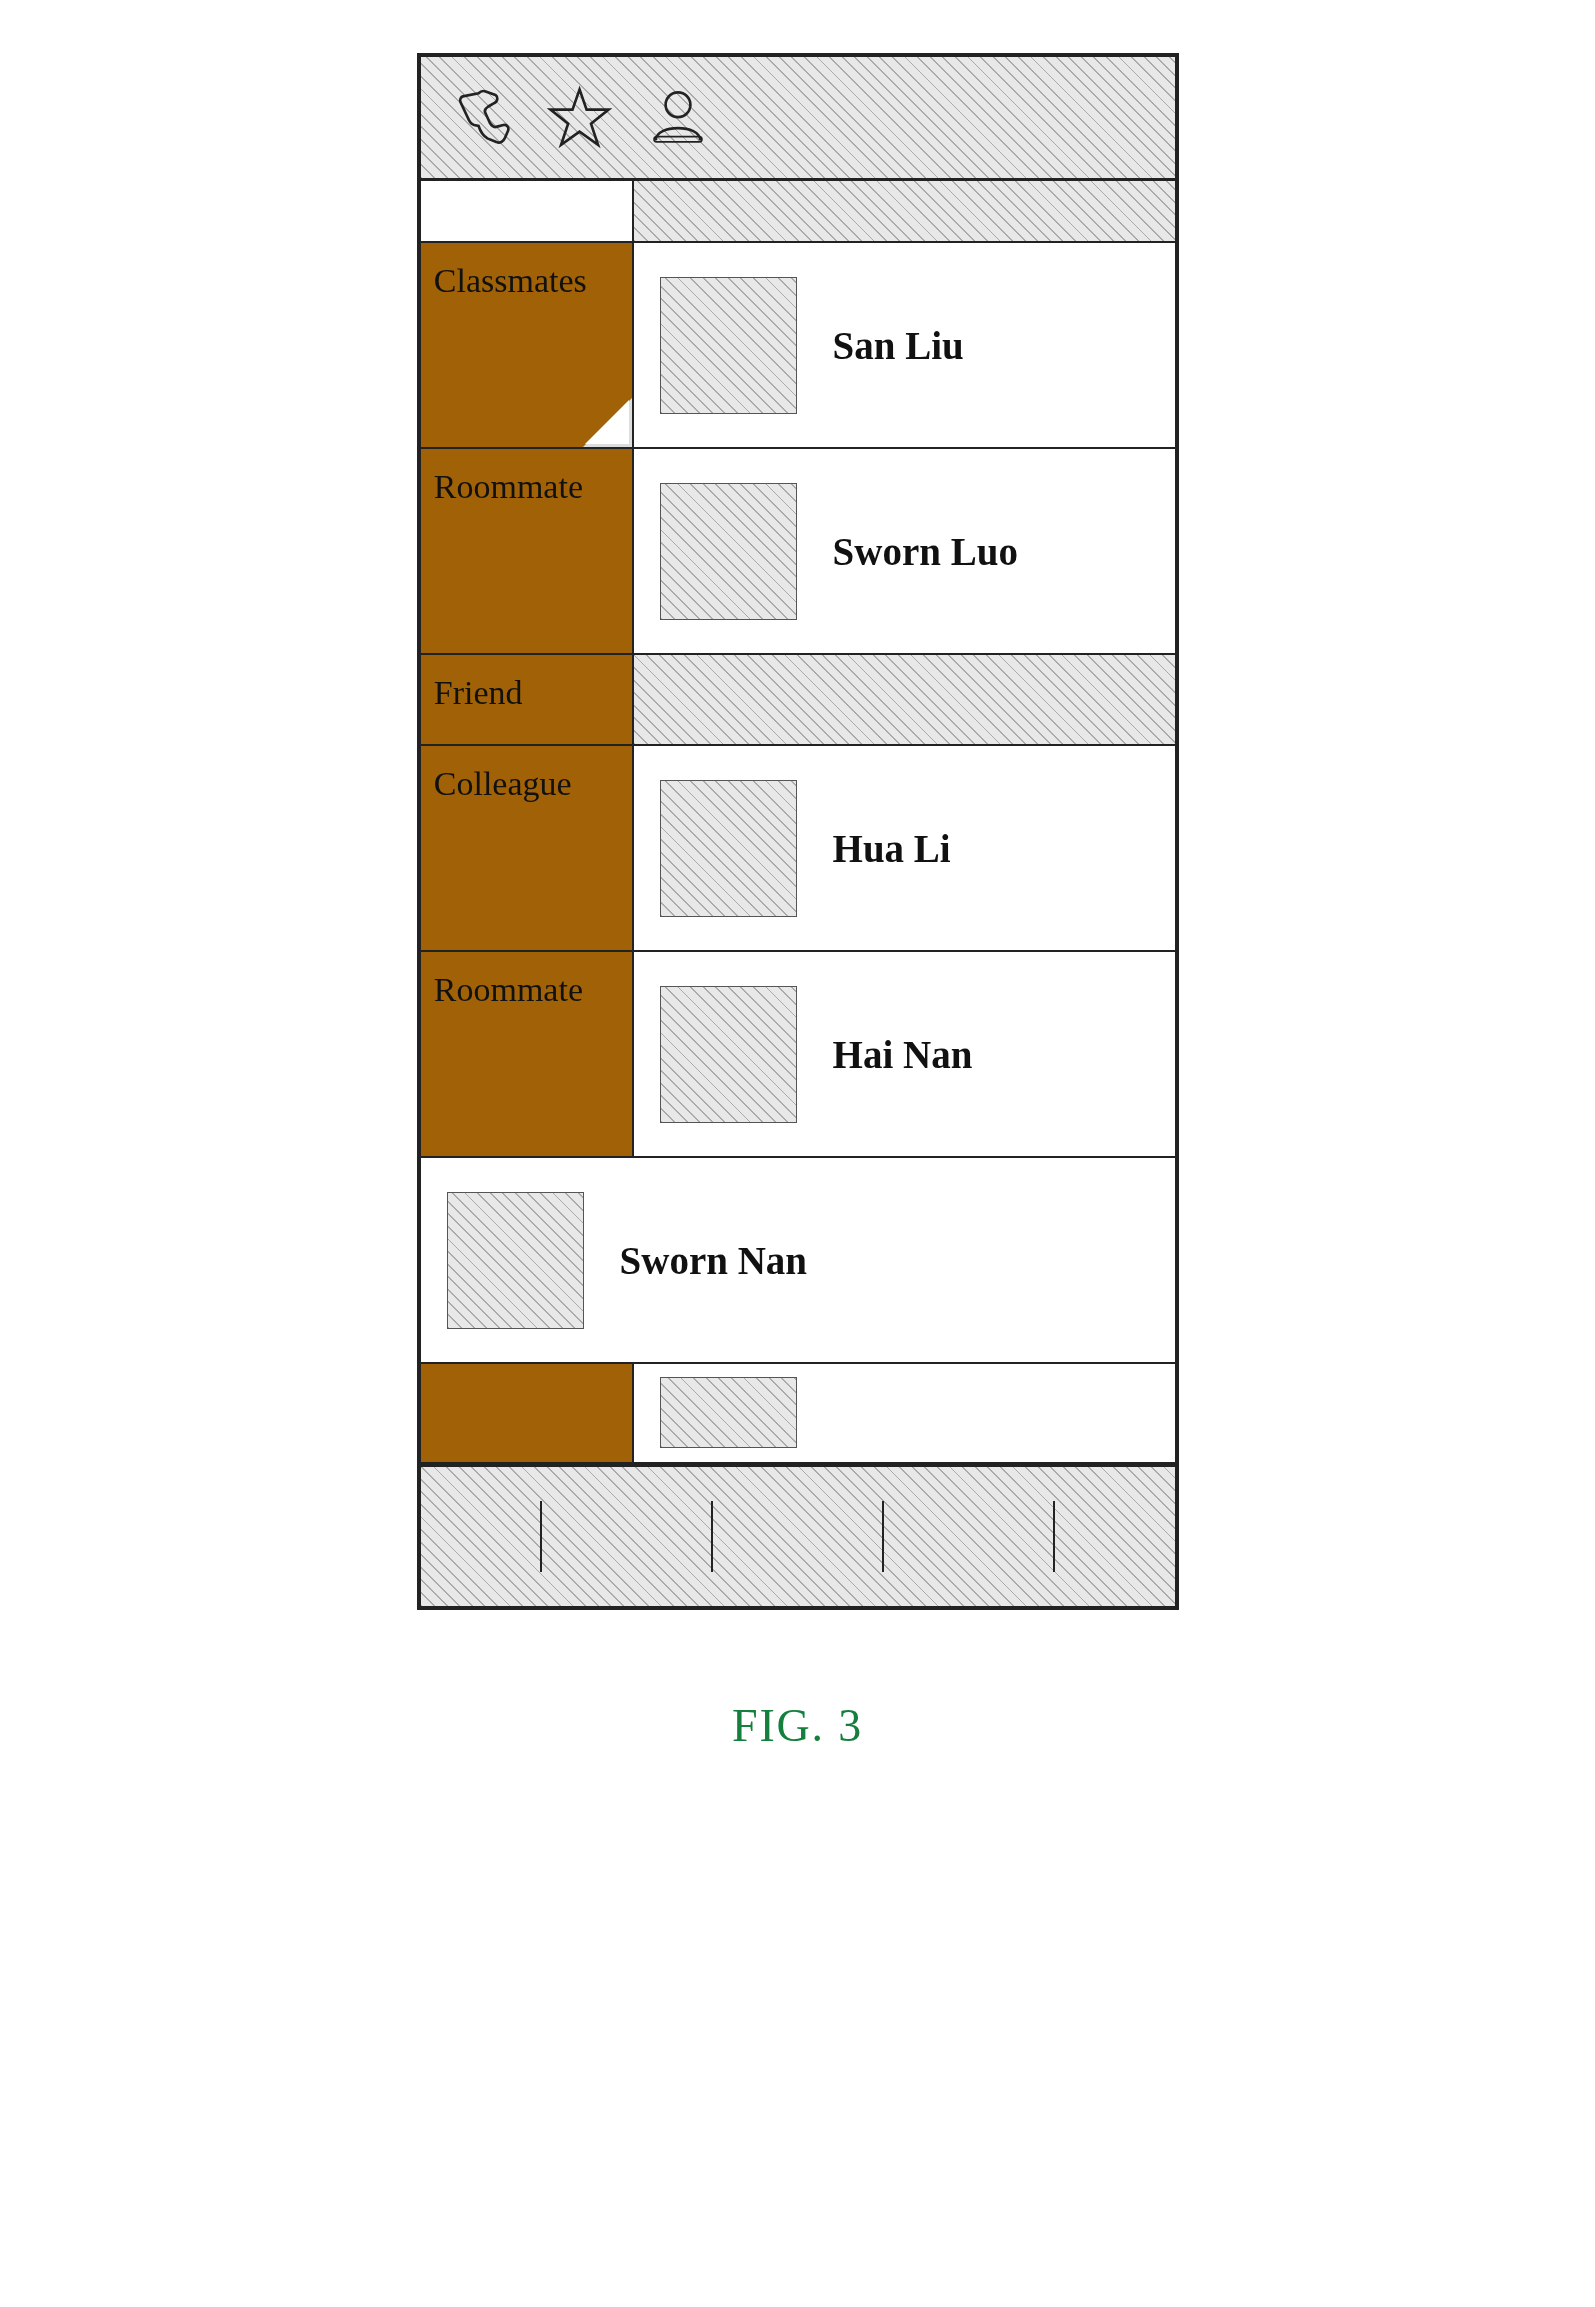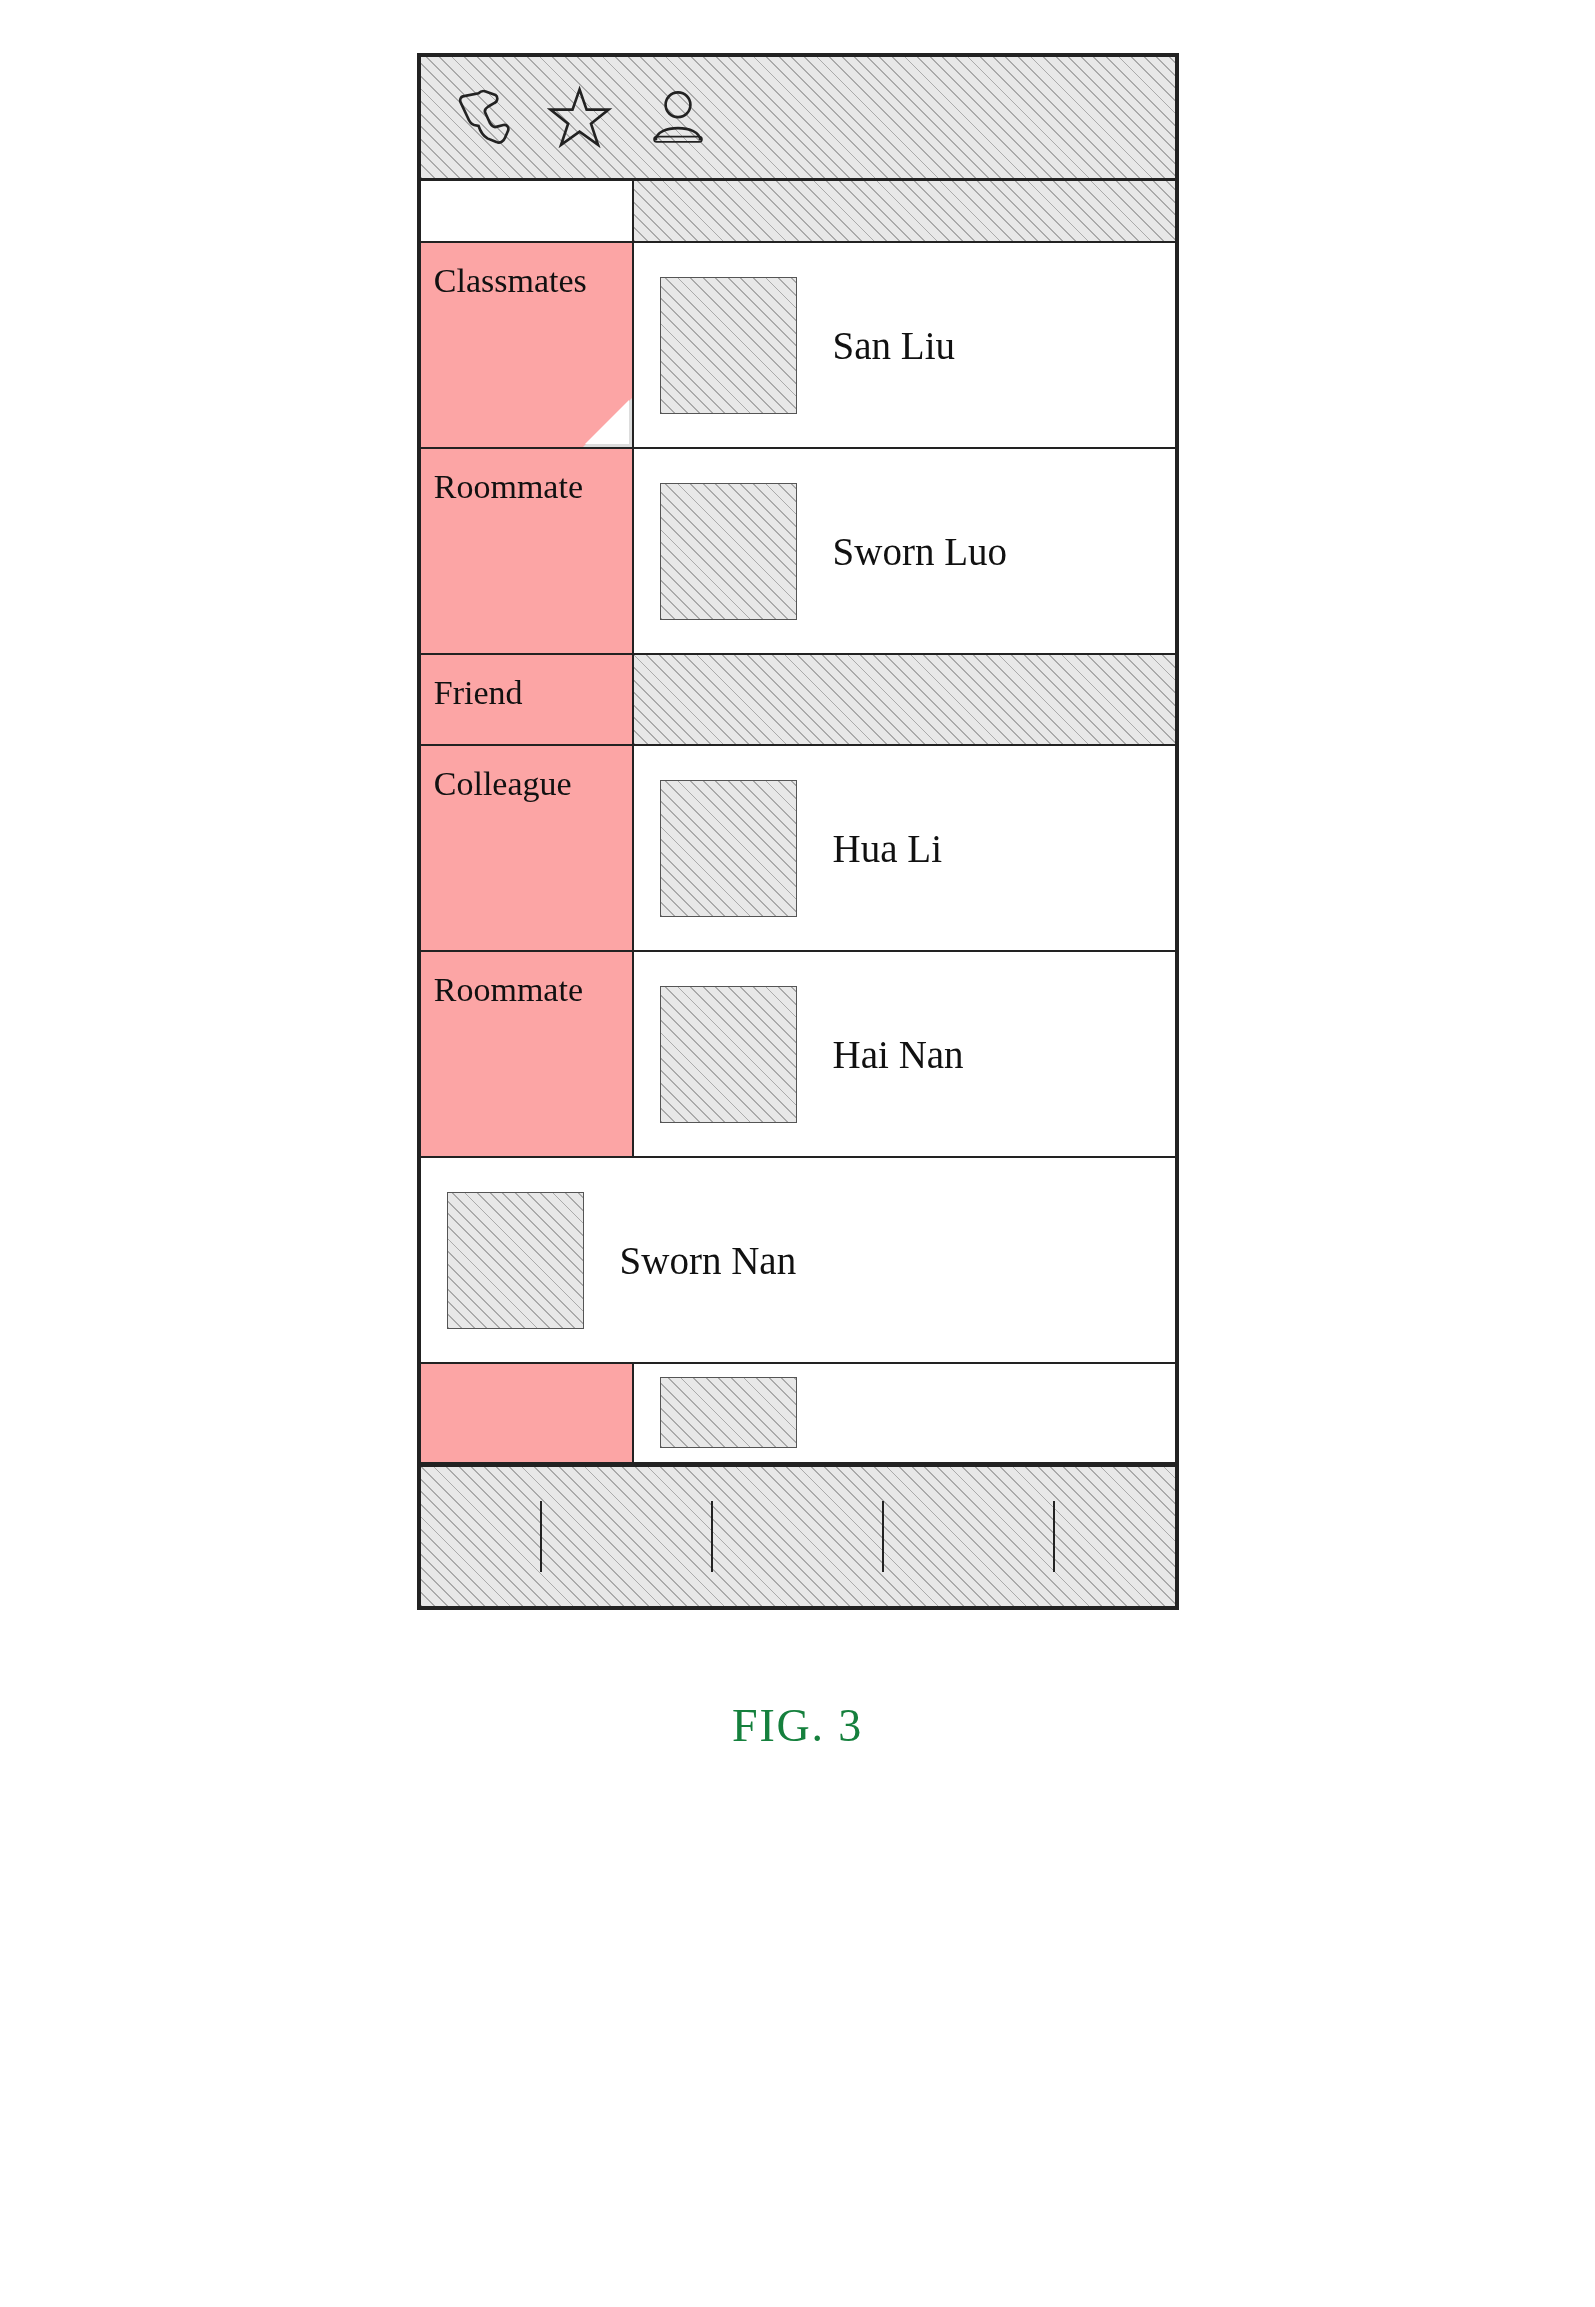--- a/index.html
+++ b/index.html
@@ -99,21 +99,21 @@
     }
 
     .category-cell {
       width: 213px;
       min-width: 213px;
       padding: 17.7px 13.3px;
       display: flex;
       flex-direction: column;
       justify-content: flex-start;
       border-right: 2.7px solid #222;
-      background: #fca5a5;
+      background: #a16207;
       position: relative;
     }
 
     .category-label {
       font-size: 34px;
       font-weight: normal;
       color: #111;
       line-height: 1.2;
     }
 
@@ -163,21 +163,21 @@
     .avatar-box {
       width: 137px;
       min-width: 137px;
       height: 137px;
       margin: 0 26.6px;
       border: 1.8px solid #555;
     }
 
     .contact-name {
       font-size: 39px;
-      font-weight: normal;
+      font-weight: bold;
       color: #111;
       padding-left: 8.9px;
     }
 
     .friend-full {
       flex: 1;
       height: 100%;
       min-height: 89px;
     }
 

